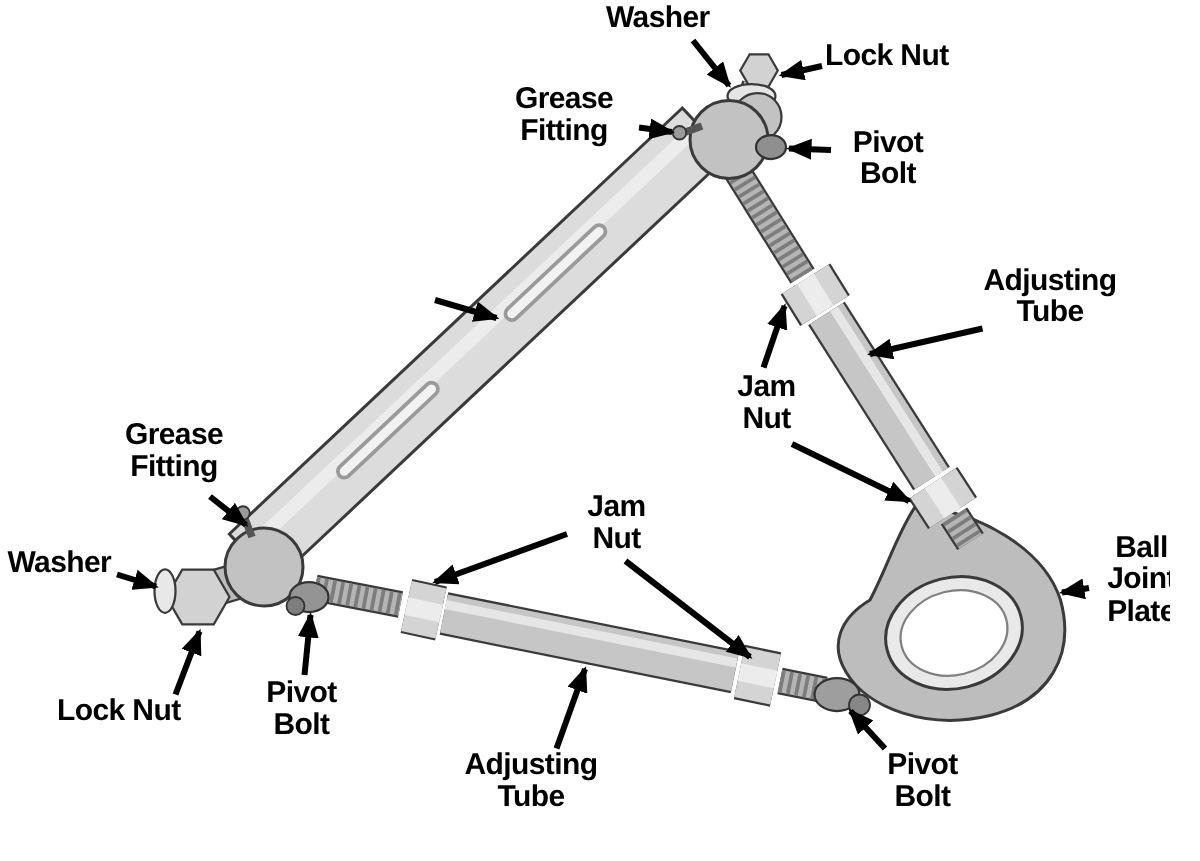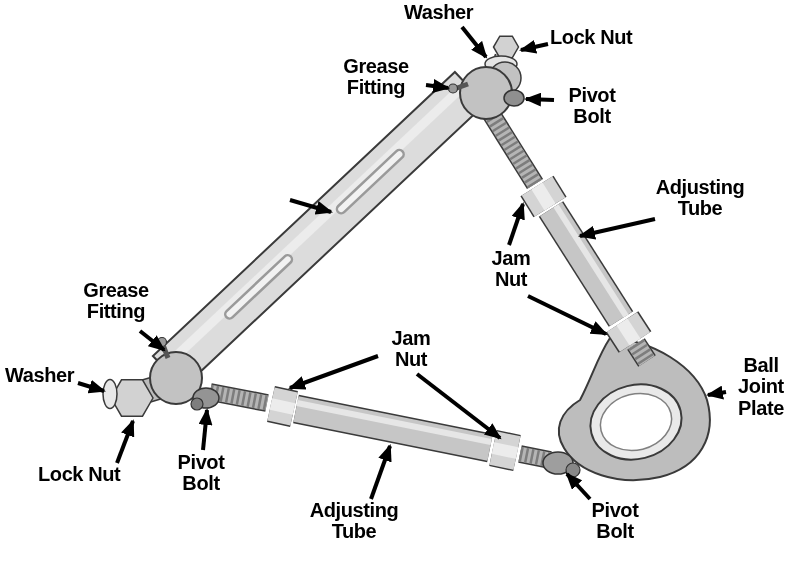--- a/index.html
+++ b/index.html
@@ -1,19 +1,18 @@
 <!DOCTYPE html>
 <html><head>
 <meta charset="utf-8">
 <style>
   html,body{margin:0;padding:0;background:#fff;}
   .stage{
     position:relative;width:780px;height:574px;background:#ffffff;overflow:hidden;
     font-family:"Liberation Sans",sans-serif;
-    padding-left:16px;
   }
   .stage svg{position:absolute;left:0;top:0;}
   .label{
     position:absolute;
     font-family:"Liberation Sans",sans-serif;
     font-weight:bold;
     font-size:20px;
     line-height:1.07;
     color:#000;
     white-space:pre-line;

